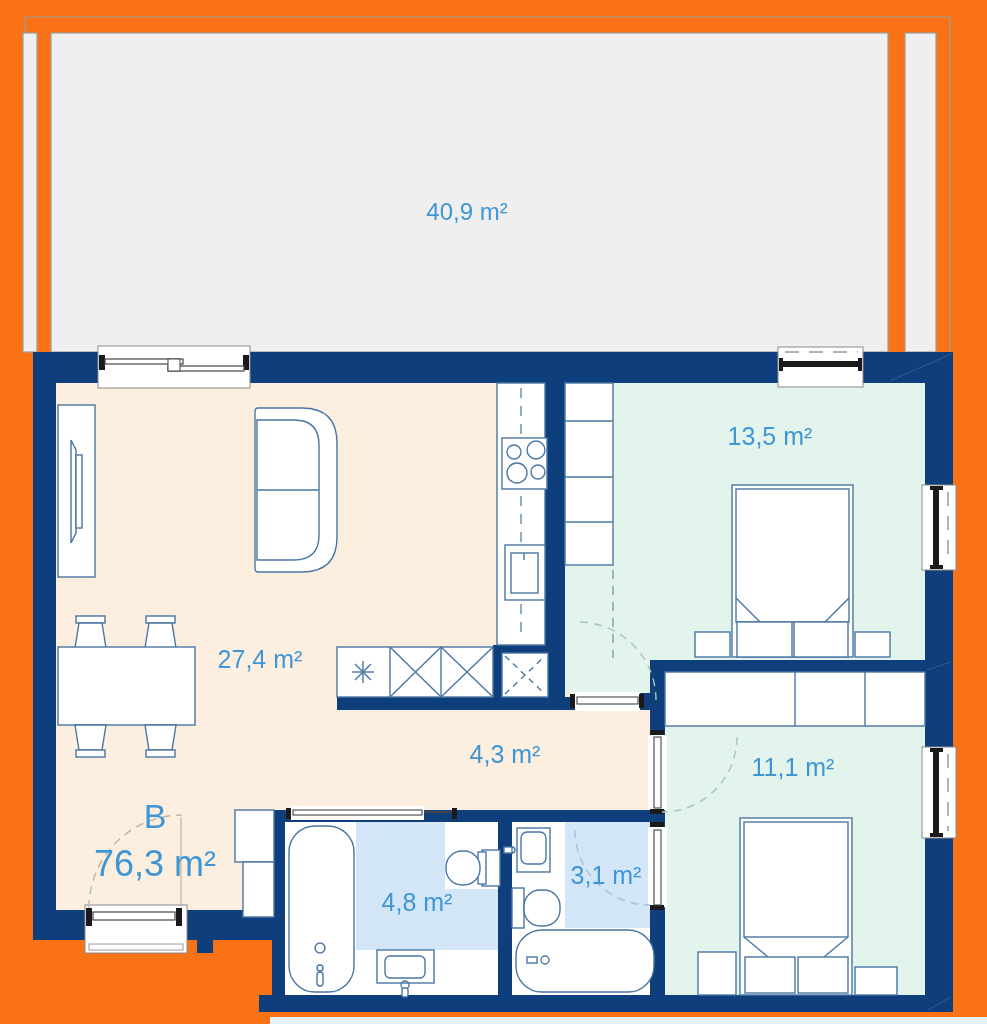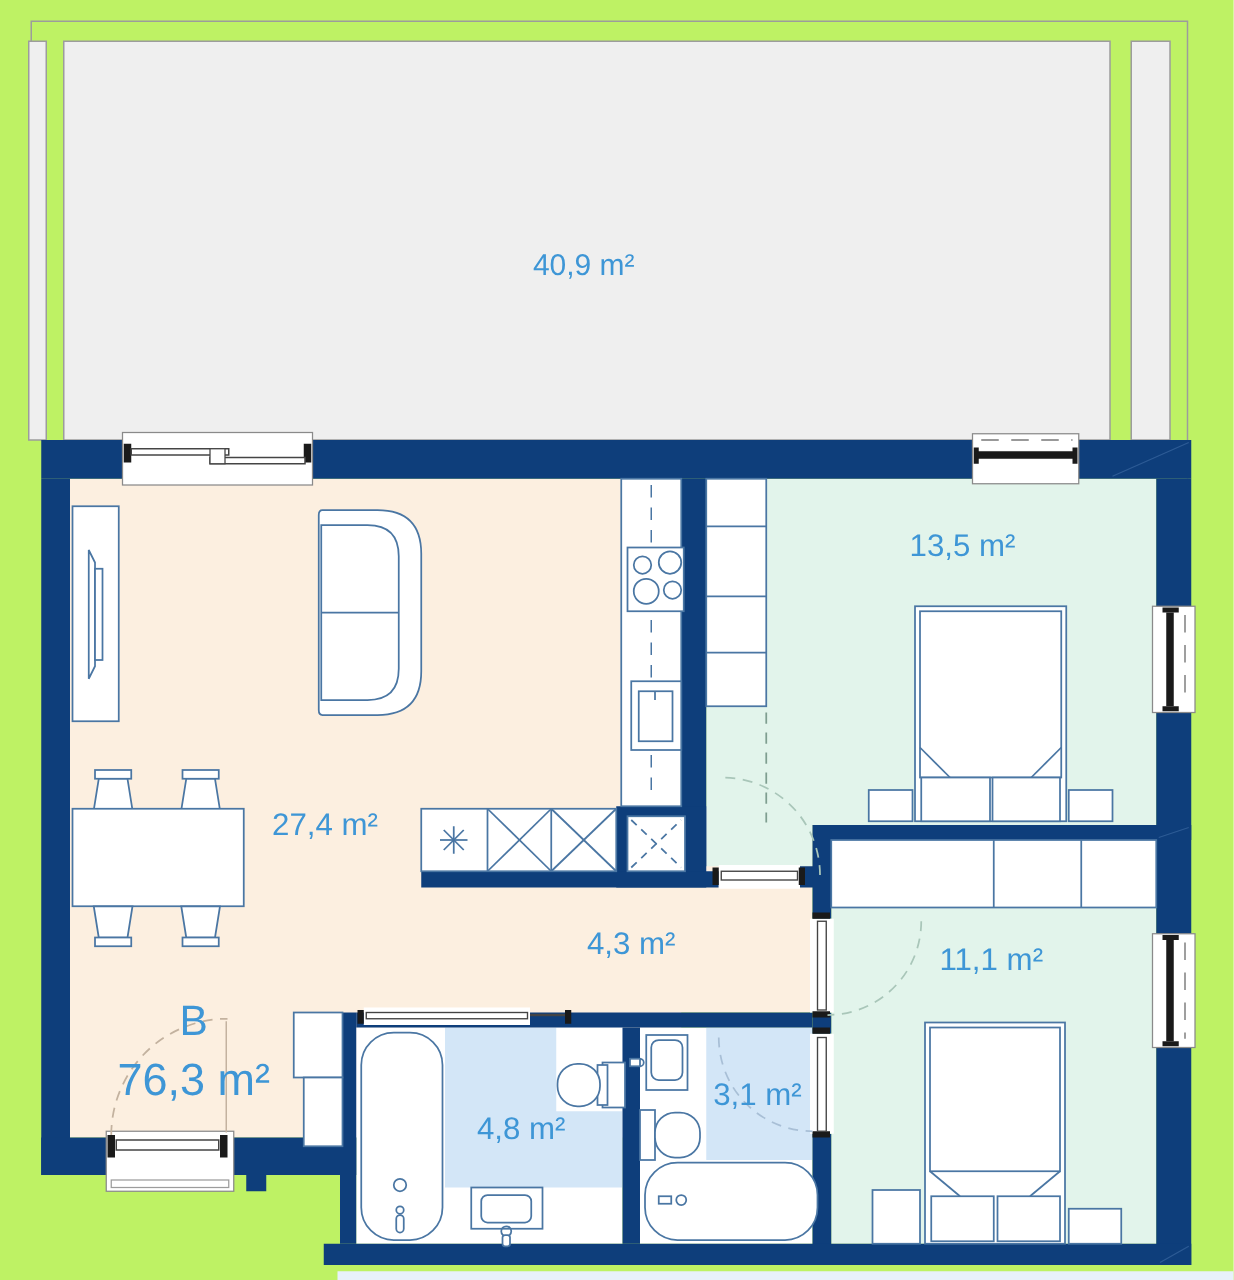--- a/index.html
+++ b/index.html
@@ -7,21 +7,21 @@
     --floor-living:#fcefe0;
     --floor-bedroom:#e2f4eb;
     --floor-bath:#d3e6f7;
     --terrace:#efefef;
     --terrace-border:#9c9c9c;
     --label:#3e96d6;
     --furn:#4a76a3;
     --dark:#1a1a1a;
   }
   html,body{margin:0;padding:0;background:#ffffff;}
-  .stage{width:987px;height:1024px;position:relative;background:#bef264;
+  .stage{width:987px;height:1024px;position:relative;background:#f97316;
          font-family:"Liberation Sans", sans-serif;}
   svg text{font-family:"Liberation Sans", sans-serif;fill:var(--label);}
   .room-label{font-size:25px;}
   .terrace-label{font-size:24px;}
   .unit-name{font-size:34px;}
   .unit-area{font-size:36px;}
   .wall{fill:var(--wall);}
   .furn{fill:#ffffff;stroke:var(--furn);stroke-width:1.4;}
   .furnline{fill:none;stroke:var(--furn);stroke-width:1.4;}
   .terr{fill:var(--terrace);stroke:var(--terrace-border);stroke-width:1.2;}

